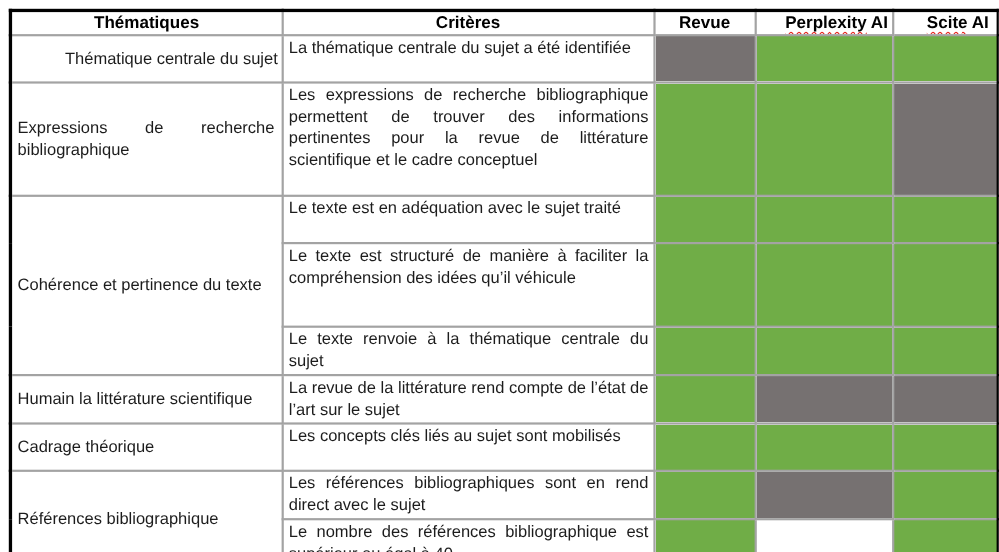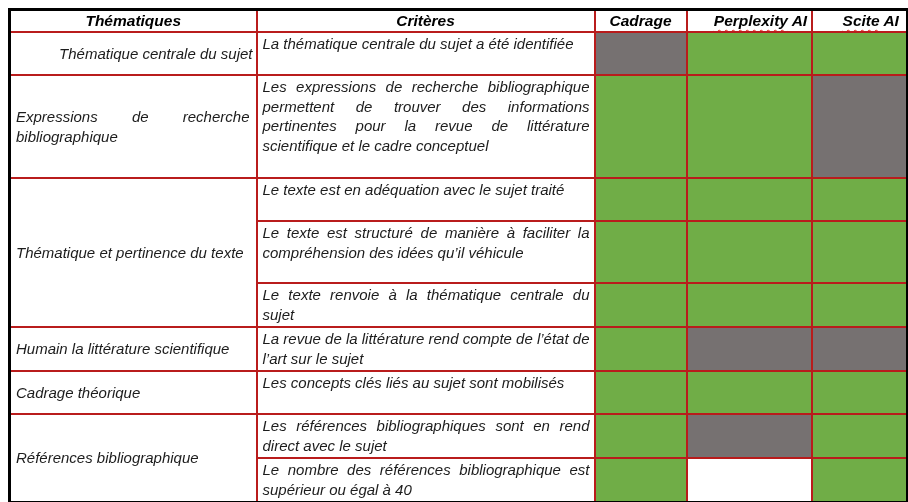--- a/index.html
+++ b/index.html
@@ -20,23 +20,22 @@
     width: 898px;
     border: 3px solid #000;
   }
   col.c-them { width: 247px; }
   col.c-crit { width: 338px; }
   col.c-hum  { width: 92px; }
   col.c-perp { width: 125px; }
   col.c-scit { width: 96px; }
 
   th, td {
-    border: 2px solid #b91c1c;
+    border: 2px solid #a3a3a3;
     overflow: hidden;
-    font-style: italic;
   }
   tr.sub td { border-top-width: 1px; }
 
   th {
     font-size: 15.5px;
     font-weight: bold;
     text-align: center;
     vertical-align: middle;
     padding: 1px 2px;
     color: #000;
@@ -55,21 +54,21 @@
   td.them.tc { text-align: right; padding: 1px 3px; }
   td.crit {
     text-align: justify;
     padding: 1px 4px 2px 5px;
     hyphens: manual;
   }
   td.rate { padding: 0; }
 
   tr.h22  { height: 22px; }
   tr.h43  { height: 43px; }
-  tr.h62  { height: 62px; }
+  tr.h62  { height: 76px; }
   tr.h103 { height: 103px; }
 
   .sq:not(:empty) {
     text-decoration-line: underline;
     text-decoration-style: wavy;
     text-decoration-color: #e5261f;
     text-decoration-thickness: 1px;
     text-underline-offset: 3px;
     margin-left: 23px;
   }
@@ -83,21 +82,21 @@
       <col class="c-them">
         <col class="c-crit">
         <col class="c-hum">
         <col class="c-perp">
         <col class="c-scit">
     </colgroup>
     <thead>
       <tr class="h22">
         <th>Thématiques</th>
         <th>Critères</th>
-        <th><span class="sq"></span><span>Cadrage</span></th>
+        <th><span class="sq"></span><span>Revue</span></th>
         <th><span class="sq">Perplexity</span><span> AI</span></th>
         <th><span class="sq">Scite</span><span> AI</span></th>
       </tr>
     </thead>
     <tbody>
 
       <tr class="h43">
         <td class="them tc">Thématique centrale du sujet</td>
         <td class="crit">La thématique centrale du sujet a été identifiée</td>
         <td class="rate" style="background-color: rgb(118, 113, 113);"></td>
@@ -107,21 +106,21 @@
 
       <tr class="h103">
         <td class="them">Expressions de recherche bibliographique</td>
         <td class="crit">Les expressions de recherche bibliogra­phique permettent de trouver des infor­mations pertinentes pour la revue de littérature scientifique et le cadre con­ceptuel</td>
         <td class="rate" style="background-color: rgb(112, 173, 71);"></td>
         <td class="rate" style="background-color: rgb(112, 173, 71);"></td>
         <td class="rate" style="background-color: rgb(118, 113, 113);"></td>
       </tr>
 
       <tr class="h43">
-        <td class="them" rowspan="3">Thématique et pertinence du texte</td>
+        <td class="them" rowspan="3">Cohérence et pertinence du texte</td>
         <td class="crit">Le texte est en adéquation avec le sujet traité</td>
         <td class="rate" style="background-color: rgb(112, 173, 71);"></td>
         <td class="rate" style="background-color: rgb(112, 173, 71);"></td>
         <td class="rate" style="background-color: rgb(112, 173, 71);"></td>
       </tr>
       <tr class="h62 sub">
         <td class="crit">Le texte est structuré de manière à facili­ter la compréhension des idées qu’il véhicule</td>
         <td class="rate" style="background-color: rgb(112, 173, 71);"></td>
         <td class="rate" style="background-color: rgb(112, 173, 71);"></td>
         <td class="rate" style="background-color: rgb(112, 173, 71);"></td>

